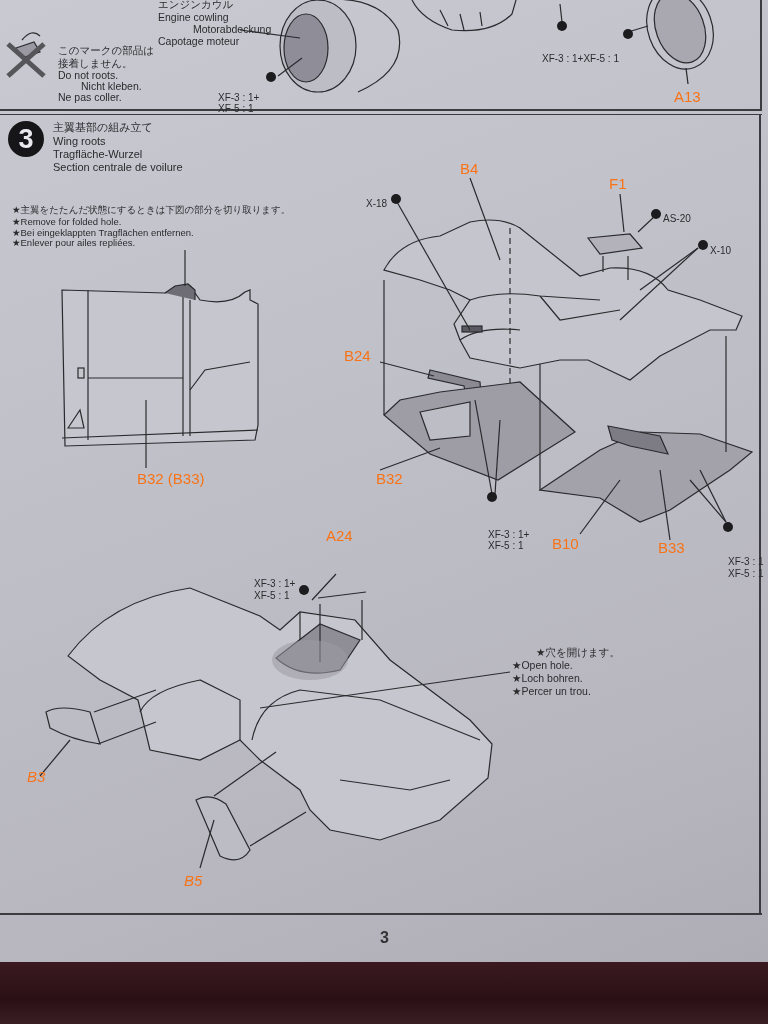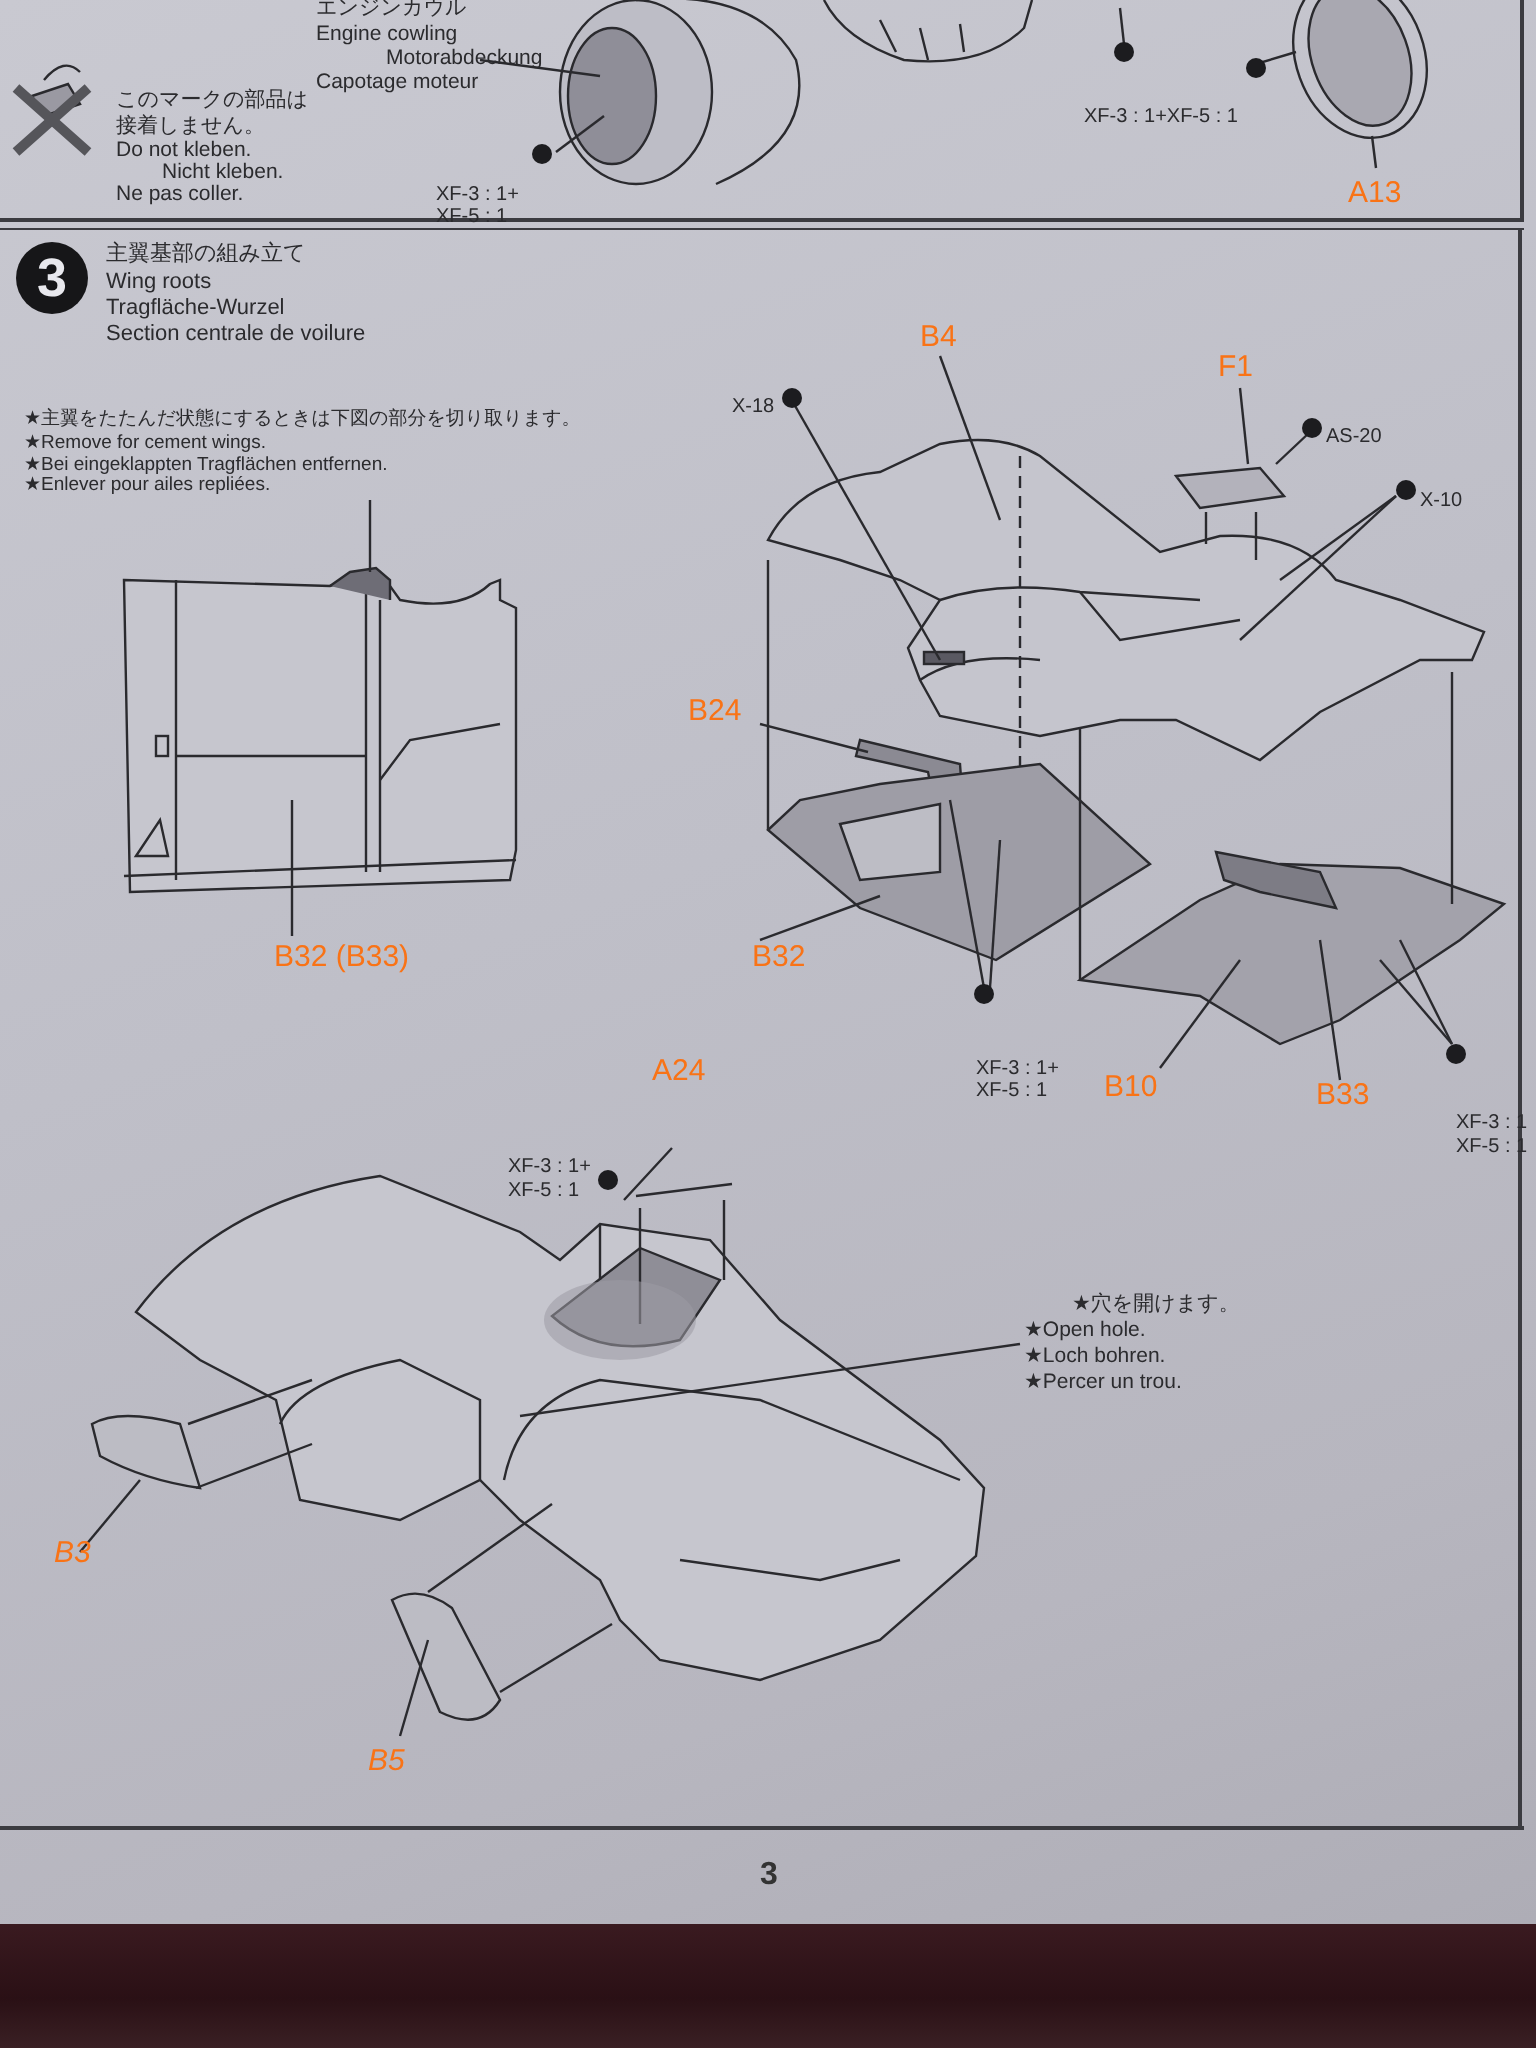--- a/index.html
+++ b/index.html
@@ -154,37 +154,37 @@
   </g>
 </svg>
 
 <div class="txt small" style="left:158px;top:-2px;">エンジンカウル</div>
 <div class="txt small" style="left:158px;top:11px;">Engine cowling</div>
 <div class="txt small" style="left:158px;top:23px;padding-left:35px;">Motorabdeckung</div>
 <div class="txt small" style="left:158px;top:35px;">Capotage moteur</div>
 
 <div class="txt small" style="left:58px;top:44px;">このマークの部品は</div>
 <div class="txt small" style="left:58px;top:57px;">接着しません。</div>
-<div class="txt small" style="left:58px;top:69px;">Do not kleben.</div>
+<div class="txt small" style="left:58px;top:69px;">Do not roots.</div>
 <div class="txt small" style="left:58px;top:80px;padding-left:23px;">Nicht kleben.</div>
 <div class="txt small" style="left:58px;top:91px;">Ne pas coller.</div>
 
 <div class="txt paint" style="left:218px;top:76px;">XF-3 : 1+</div>
 <div class="txt paint" style="left:218px;top:87px;">XF-5 : 1</div>
 <div class="txt paint" style="left:542px;top:37px;">XF-3 : 1+XF-5 : 1</div>
 <div class="txt label" style="left:674px;top:88px;">A13</div>
 
 <div class="step-num">3</div>
 <div class="txt" style="left:53px;top:121px;font-size:11px;">主翼基部の組み立て</div>
 <div class="txt" style="left:53px;top:135px;font-size:11px;">Wing roots</div>
 <div class="txt" style="left:53px;top:148px;font-size:11px;">Tragfläche-Wurzel</div>
 <div class="txt" style="left:53px;top:161px;font-size:11px;">Section centrale de voilure</div>
 
 <div class="txt small" style="left:12px;top:205px;font-size:9.5px;">★主翼をたたんだ状態にするときは下図の部分を切り取ります。</div>
-<div class="txt small" style="left:12px;top:217px;font-size:9.5px;">★Remove for cement wings.</div>
+<div class="txt small" style="left:12px;top:217px;font-size:9.5px;">★Remove for folded hole.</div>
 <div class="txt small" style="left:12px;top:228px;font-size:9.5px;">★Bei eingeklappten Tragflächen entfernen.</div>
 <div class="txt small" style="left:12px;top:238px;font-size:9.5px;">★Enlever pour ailes repliées.</div>
 
 <div class="txt label" style="left:122px;top:470px;margin-left:15px;">B32 (B33)</div>
 
 <div class="txt label" style="left:460px;top:160px;">B4</div>
 <div class="txt label" style="left:609px;top:175px;">F1</div>
 <div class="txt paint" style="left:663px;top:197px;">AS-20</div>
 <div class="txt paint" style="left:366px;top:182px;">X-18</div>
 <div class="txt paint" style="left:710px;top:229px;">X-10</div>

